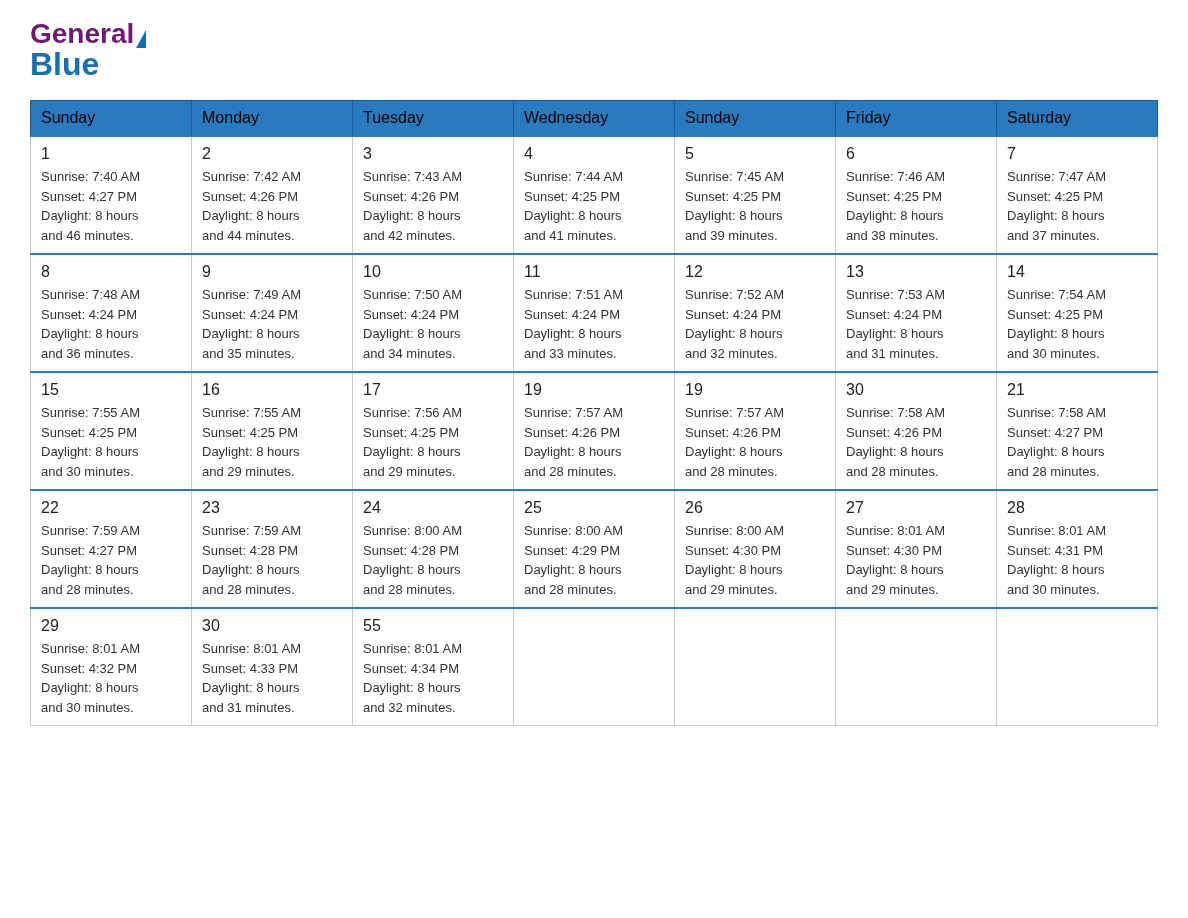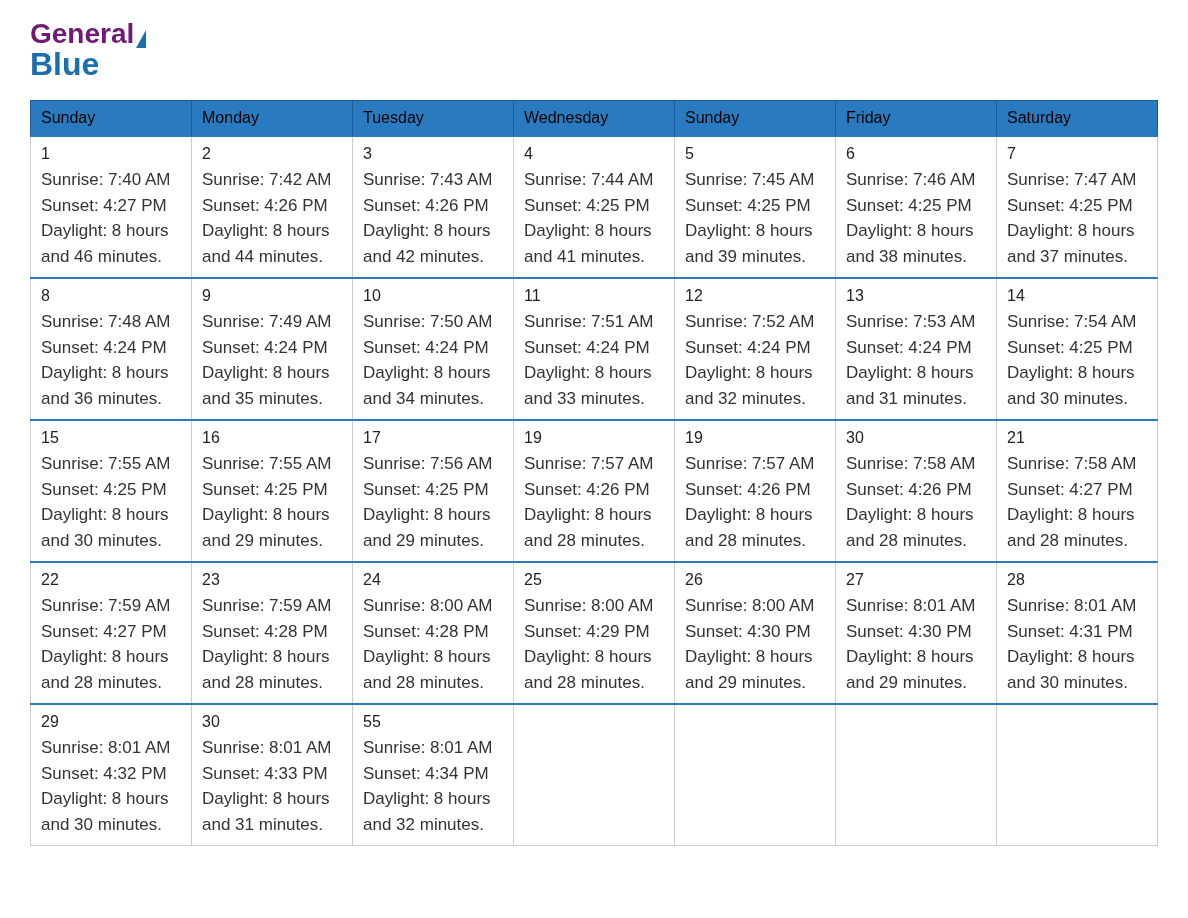--- a/index.html
+++ b/index.html
@@ -80,21 +80,21 @@
       background: #fff;
     }
     .day-number {
       font-size: 16px;
       font-weight: normal;
       color: #222;
       display: block;
       margin-bottom: 4px;
     }
     .day-info {
-      font-size: 17px;
+      font-size: 13px;
       line-height: 1.5;
       color: #333;
     }
     .calendar tr {
       border-bottom: 2px solid #2a7abf;
     }
     .calendar tbody tr:last-child {
       border-bottom: none;
     }
     .empty-cell {

